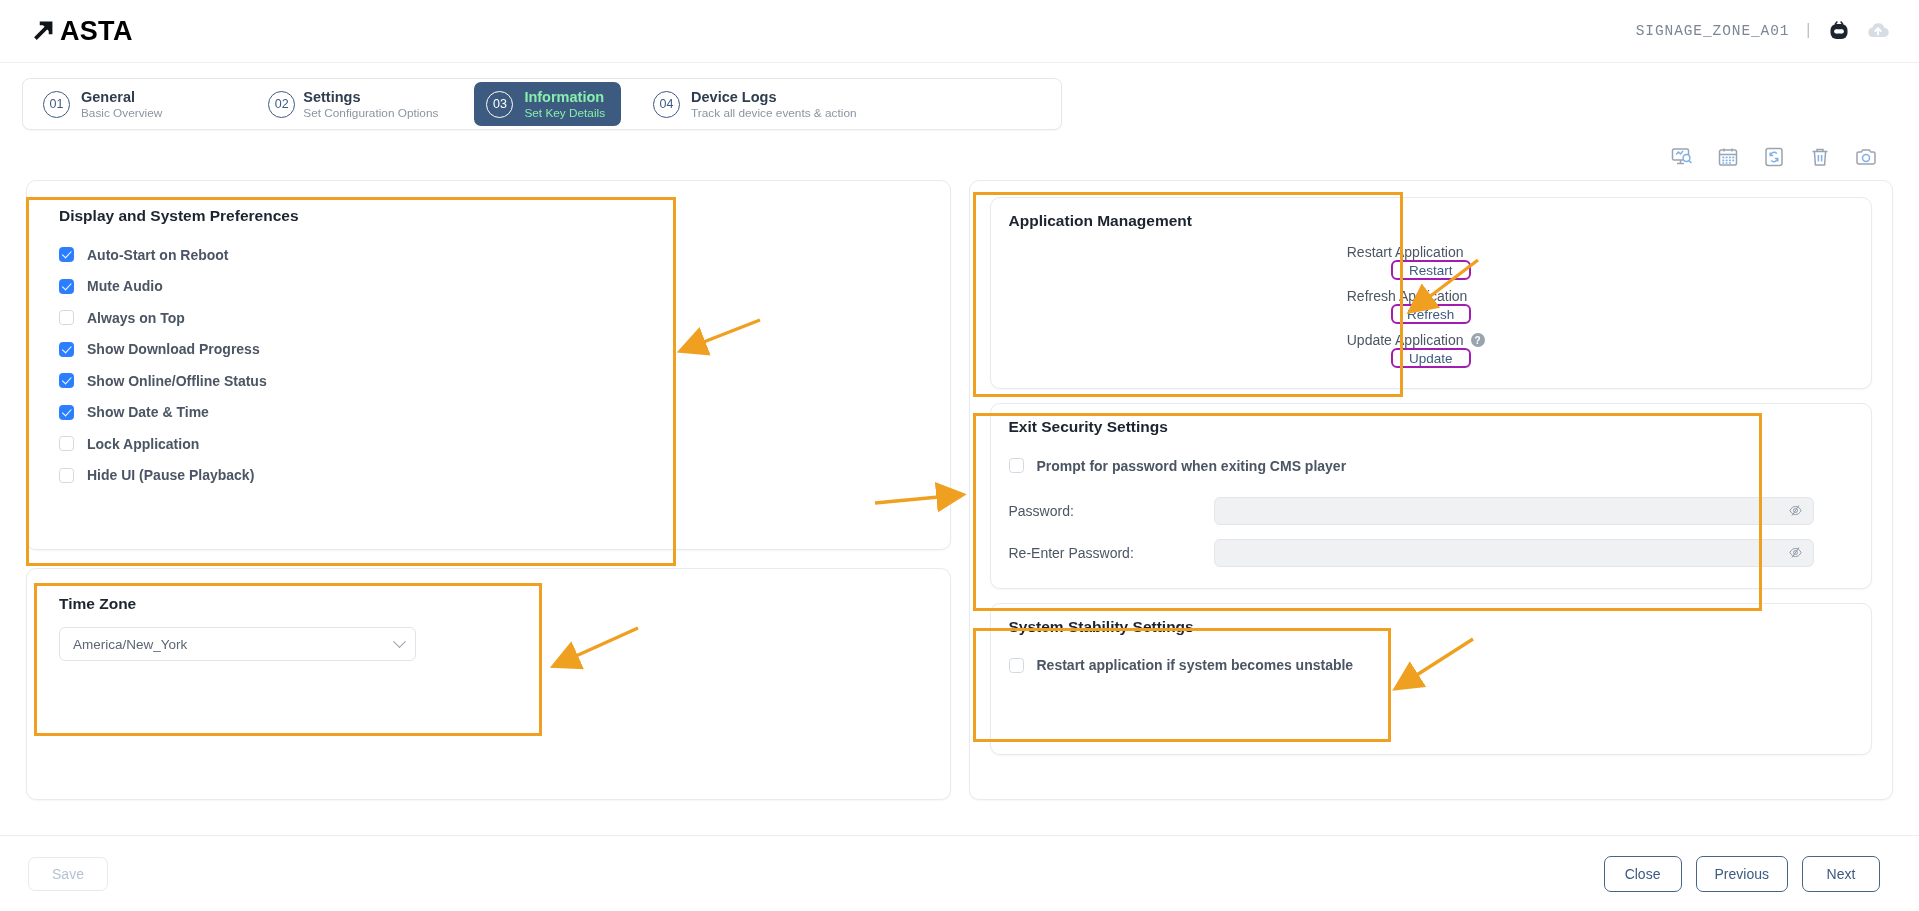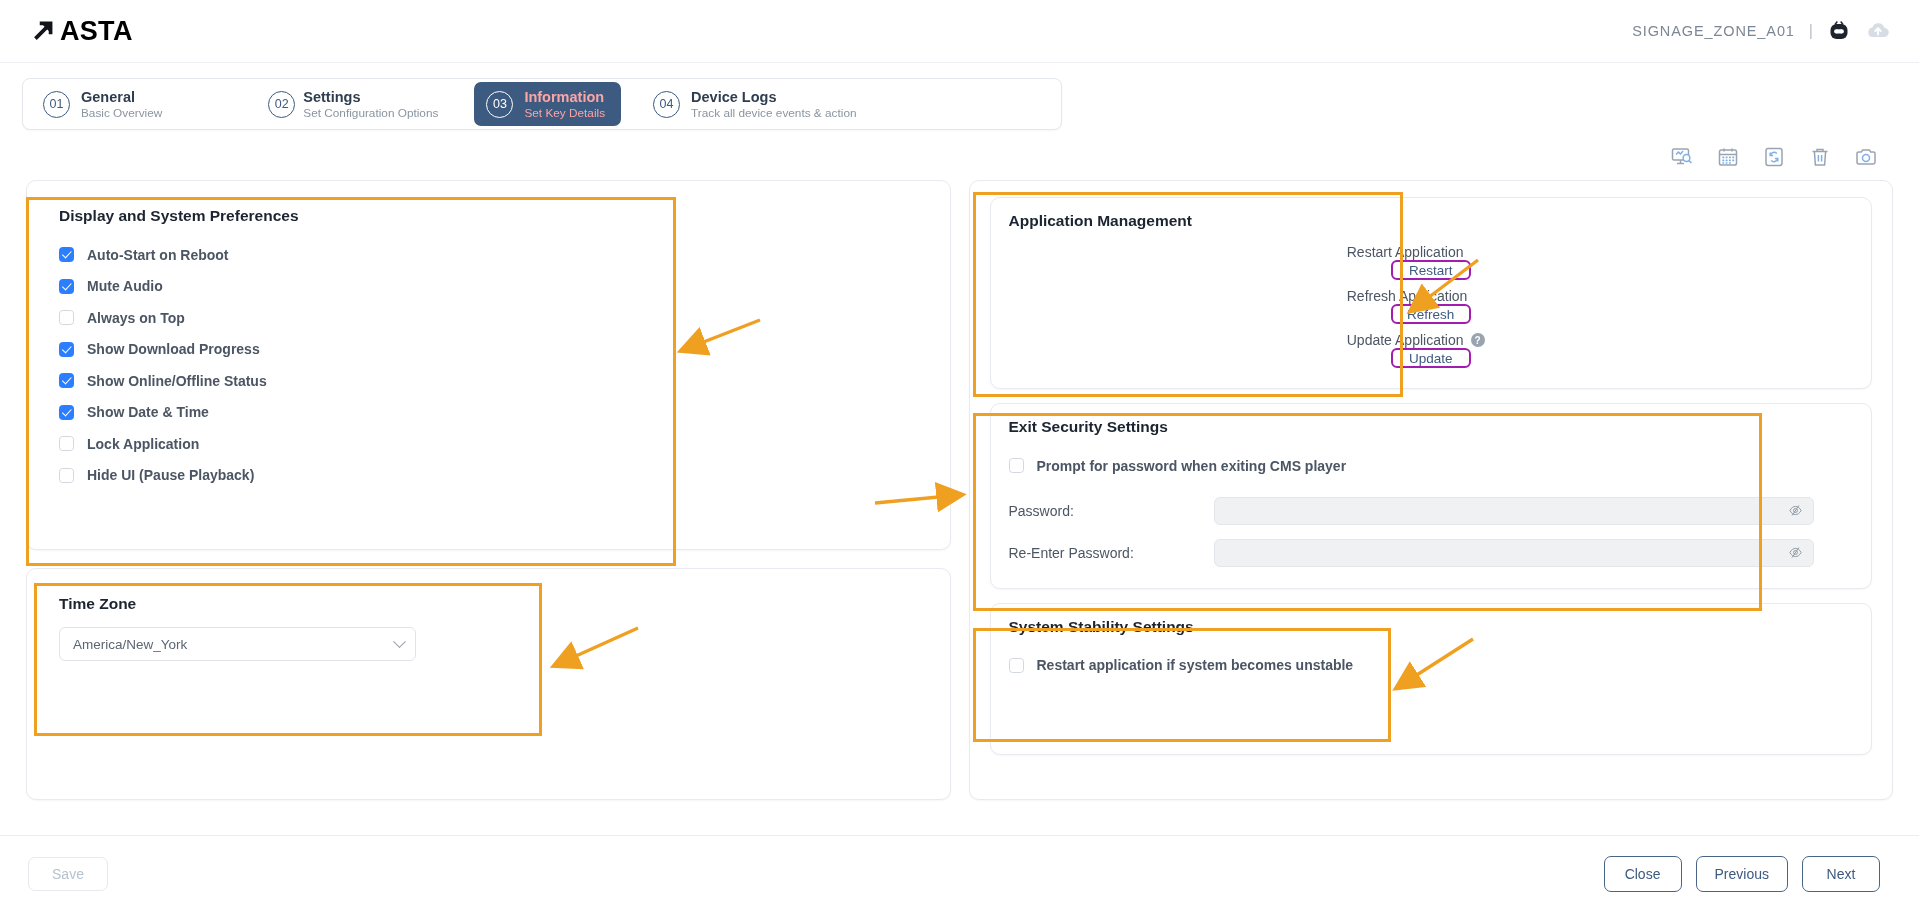--- a/index.html
+++ b/index.html
@@ -17,21 +17,21 @@
     display: flex; align-items: center; justify-content: space-between;
     padding: 0 28px 0 30px;
     background: #fff;
     border-bottom: 1px solid #eceef1;
   }
   .brand { display: flex; align-items: center; gap: 4px; }
   .brand-arrow { width: 26px; height: 26px; display:block; }
   .brand-text {
     font-size: 27px; font-weight: 700; letter-spacing: .3px; color: #000000;
   }
-  .header-right { display: flex; align-items: center; gap: 14px; }
+  .header-right { display: flex; align-items: center; gap: 14px; font-family: Liberation Mono, monospace; }
   .device-name {
     font-size: 14.5px; color: #7b8794; letter-spacing: .9px;
   }
   .hdr-divider { color: #b9c1ca; font-size: 16px; }
   .bot-icon { width: 24px; height: 24px; display:block; }
   .cloud-icon { width: 26px; height: 26px; display:block; }
 
   
   .stepper-wrap { padding: 15px 0 0 22px; }
   .stepper {
@@ -53,21 +53,21 @@
   .step-num {
     width: 27px; height: 27px; flex: 0 0 27px;
     border: 1.6px solid #3d5a80; border-radius: 50%;
     display: flex; align-items: center; justify-content: center;
     font-size: 12.5px; color: #3d5a80; font-weight: 500;
   }
   .step.active .step-num { border-color: #ffffff; color: #ffffff; }
   .step-txt { display: flex; flex-direction: column; justify-content: center; line-height: 1.25; }
   .step-title { font-size: 14.5px; font-weight: 700; color: #2e3d4f; }
   .step-sub { font-size: 11.8px; color: #8a95a1; }
-  .step.active .step-title, .step.active .step-sub { color: #fca5a5; }
+  .step.active .step-title, .step.active .step-sub { color: #86efac; }
 
   
   .toolbar {
     display: flex; justify-content: flex-end; align-items: center;
     gap: 20px;
     padding: 14px 40px 6px 0;
   }
   .tb-btn {
     width: 26px; height: 26px;
     display: flex; align-items: center; justify-content: center;

